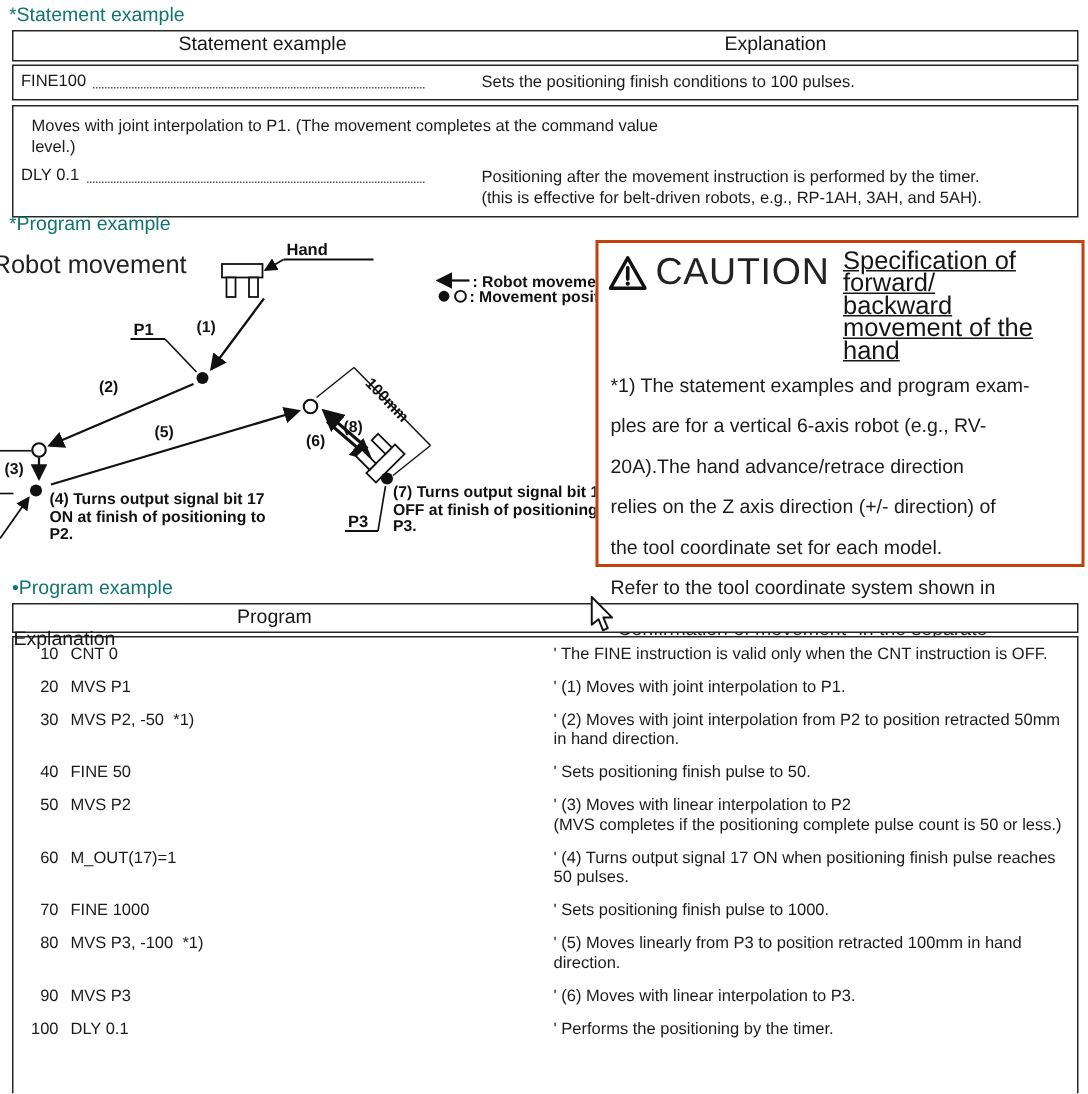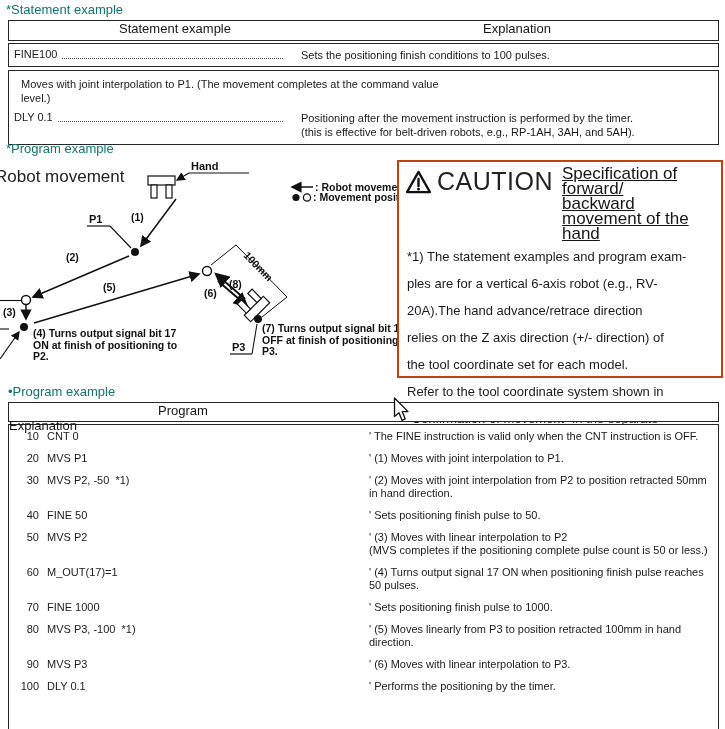--- a/index.html
+++ b/index.html
@@ -7,21 +7,21 @@
         font-family:"Liberation Sans",sans-serif;color:#1b1b1b;}
   .heading{position:absolute;font-size:13px;color:#0f766e;}
   .big-label{position:absolute;font-size:17px;color:#222;}
   
   .tblwrap{position:absolute;left:8px;width:711px;}
   .tbox{border:1.5px solid #262626;background:#fff;box-sizing:border-box;}
   .thead{display:flex;align-items:flex-start;font-size:13px;color:#161616;}
   .thead .c1{display:flex;justify-content:center;}
   .thead .c2{flex:1;display:flex;justify-content:center;}
   
-  .st-row{display:flex;align-items:flex-start;}
+  .st-row{display:flex;align-items:flex-start;gap:20px;}
   .st-c1{width:280px;display:flex;align-items:flex-start;padding-left:5px;box-sizing:border-box;}
   .st-c1 .code{font-size:11px;white-space:nowrap;}
   .leader{flex:1;border-bottom:1.6px dotted #555;margin:0 6px 0 5px;height:10px;}
   .st-c2{flex:1;padding-left:12px;padding-right:4px;font-size:11px;line-height:14px;white-space:pre-line;}
   
   .pr-row{display:flex;align-items:flex-start;margin-bottom:9px;font-size:11px;line-height:13px;}
   .pr-c1{width:348px;display:flex;box-sizing:border-box;}
   .pr-num{width:30px;text-align:right;white-space:pre;}
   .pr-code{margin-left:8px;white-space:pre;}
   .pr-expl{flex:1;padding-left:12px;padding-right:4px;white-space:pre-line;}

